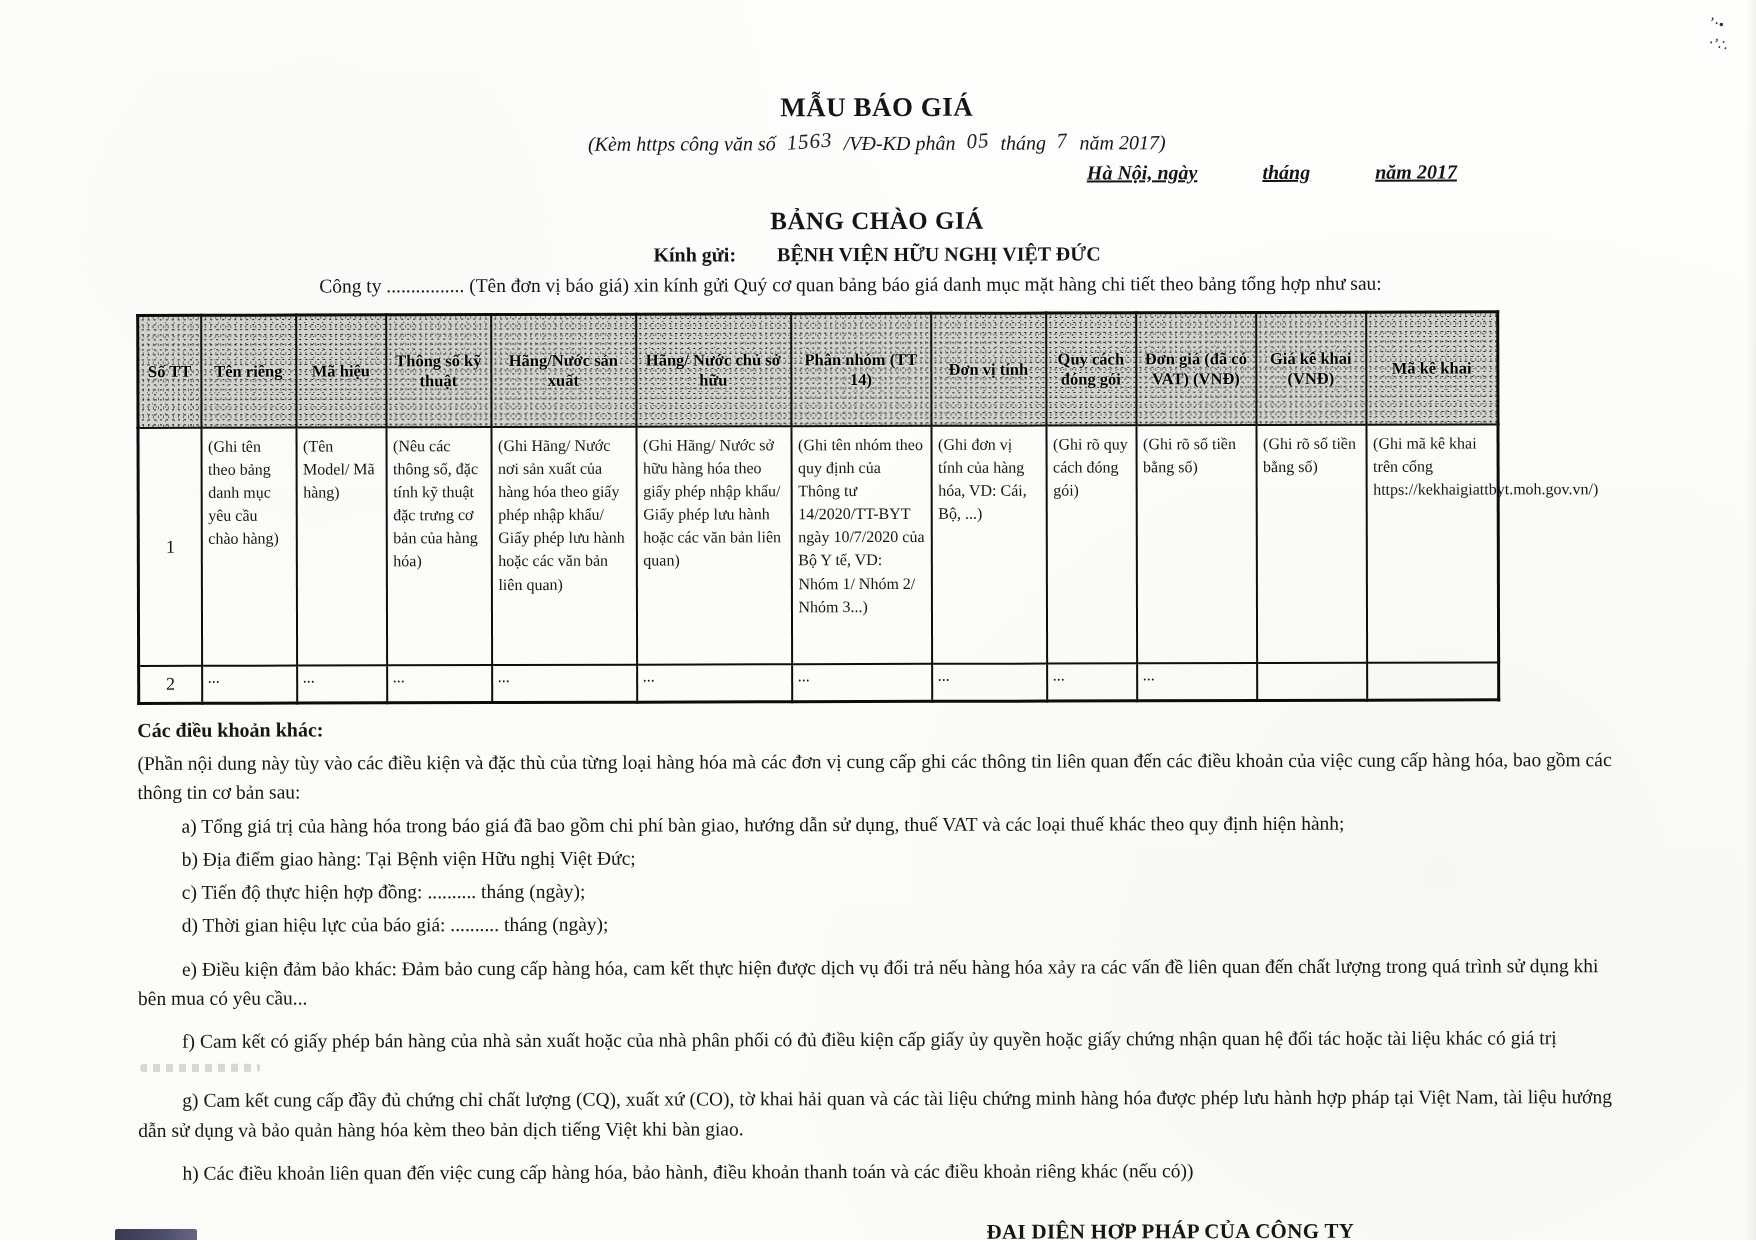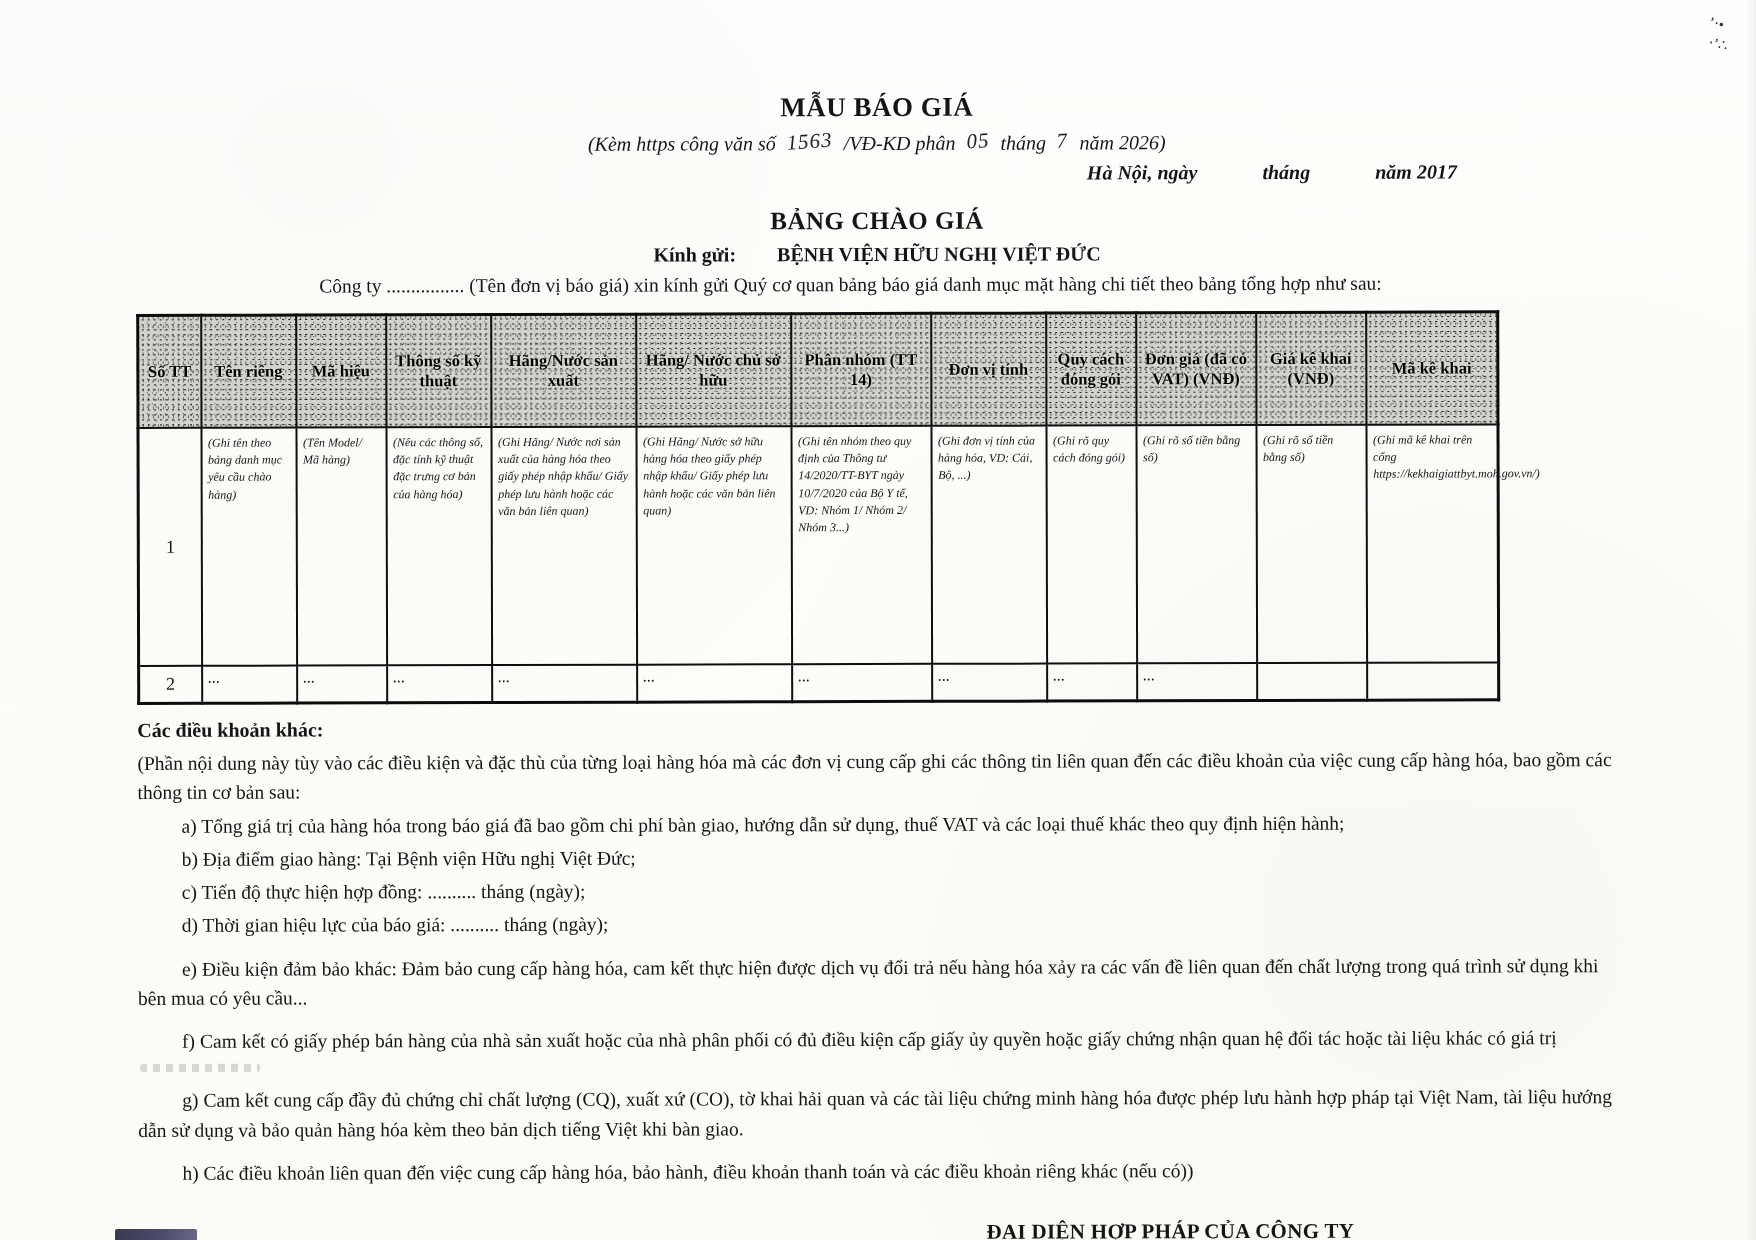--- a/index.html
+++ b/index.html
@@ -29,21 +29,21 @@
   .doc-subtitle { font-size:20px; font-style:italic; margin-top:8px; }
   .handwritten {
     font-style:italic; font-size:21px; letter-spacing:1px;
     display:inline-block; transform:rotate(-4deg) translateY(-2px);
     padding:0 6px; color:#222;
   }
   .dateline {
     font-size:20px; font-style:italic; font-weight:bold;
     margin-top:6px; text-align:left; padding-left:940px;
   }
-  .dateline span { margin-right:60px; }
+  .dateline span { margin-right:60px;text-decoration:underline; }
   .doc-heading { font-size:25px; font-weight:bold; margin-top:22px; letter-spacing:0.5px; }
   .salutation { font-size:20px; font-weight:bold; margin-top:8px; }
   .salutation .sal-label { margin-right:36px; }
   .company-line { font-size:19.5px; margin-top:8px; text-align:left; padding-left:172px; width:1480px; }
 
   
   table.qtable {
     border-collapse:collapse;
     margin:16px 0 0 137px;
     width:1360px;
@@ -61,21 +61,21 @@
       radial-gradient(#161616 0.9px, transparent 1.1px),
       radial-gradient(#303030 0.8px, transparent 1px),
       radial-gradient(#4e4e4a 0.7px, transparent 0.9px),
       radial-gradient(#6a6a66 0.6px, transparent 0.8px);
     background-size:6px 5px, 9px 7px, 13px 11px, 5px 9px;
     background-position:0 0, 3px 2px, 6px 4px, 1px 5px;
     text-shadow:0 0 3px #e6e6df, 0 0 2px #e6e6df;
   }
   .qtable .row-desc td {
     height:238px;
-    font-size:12px; font-style:italic;
+    font-size:16px; 
     padding:6px 5px 4px 6px; line-height:1.45;
   }
   .qtable .row-desc td.cell-index,
   .qtable .row-dots td.cell-index {
     font-style:normal; text-align:center; vertical-align:middle; font-size:18px;
   }
   .qtable .row-dots td { height:38px; font-size:16px; padding:2px 5px; font-style:normal; }
 
   
   .terms { width:1485px; margin:10px 0 0 137px; font-size:19.5px; line-height:1.5; }
@@ -116,21 +116,21 @@
 
     <div class="doc-header">
       <div class="doc-title">MẪU BÁO GIÁ</div>
       <div class="doc-subtitle">
         <span>(Kèm https công văn số</span>
         <span class="handwritten">1563</span>
         <span>/VĐ-KD phân</span>
         <span class="handwritten">05</span>
         <span>tháng</span>
         <span class="handwritten">7</span>
-        <span>năm 2026)</span>
+        <span>năm 2017)</span>
       </div>
       <div class="dateline">
         <span>Hà Nội, ngày</span>
         <span>tháng</span>
         <span>năm 2017</span>
       </div>
       <div class="doc-heading">BẢNG CHÀO GIÁ</div>
       <div class="salutation">
         <span class="sal-label">Kính gửi:</span>
         <span>BỆNH VIỆN HỮU NGHỊ VIỆT ĐỨC</span>

